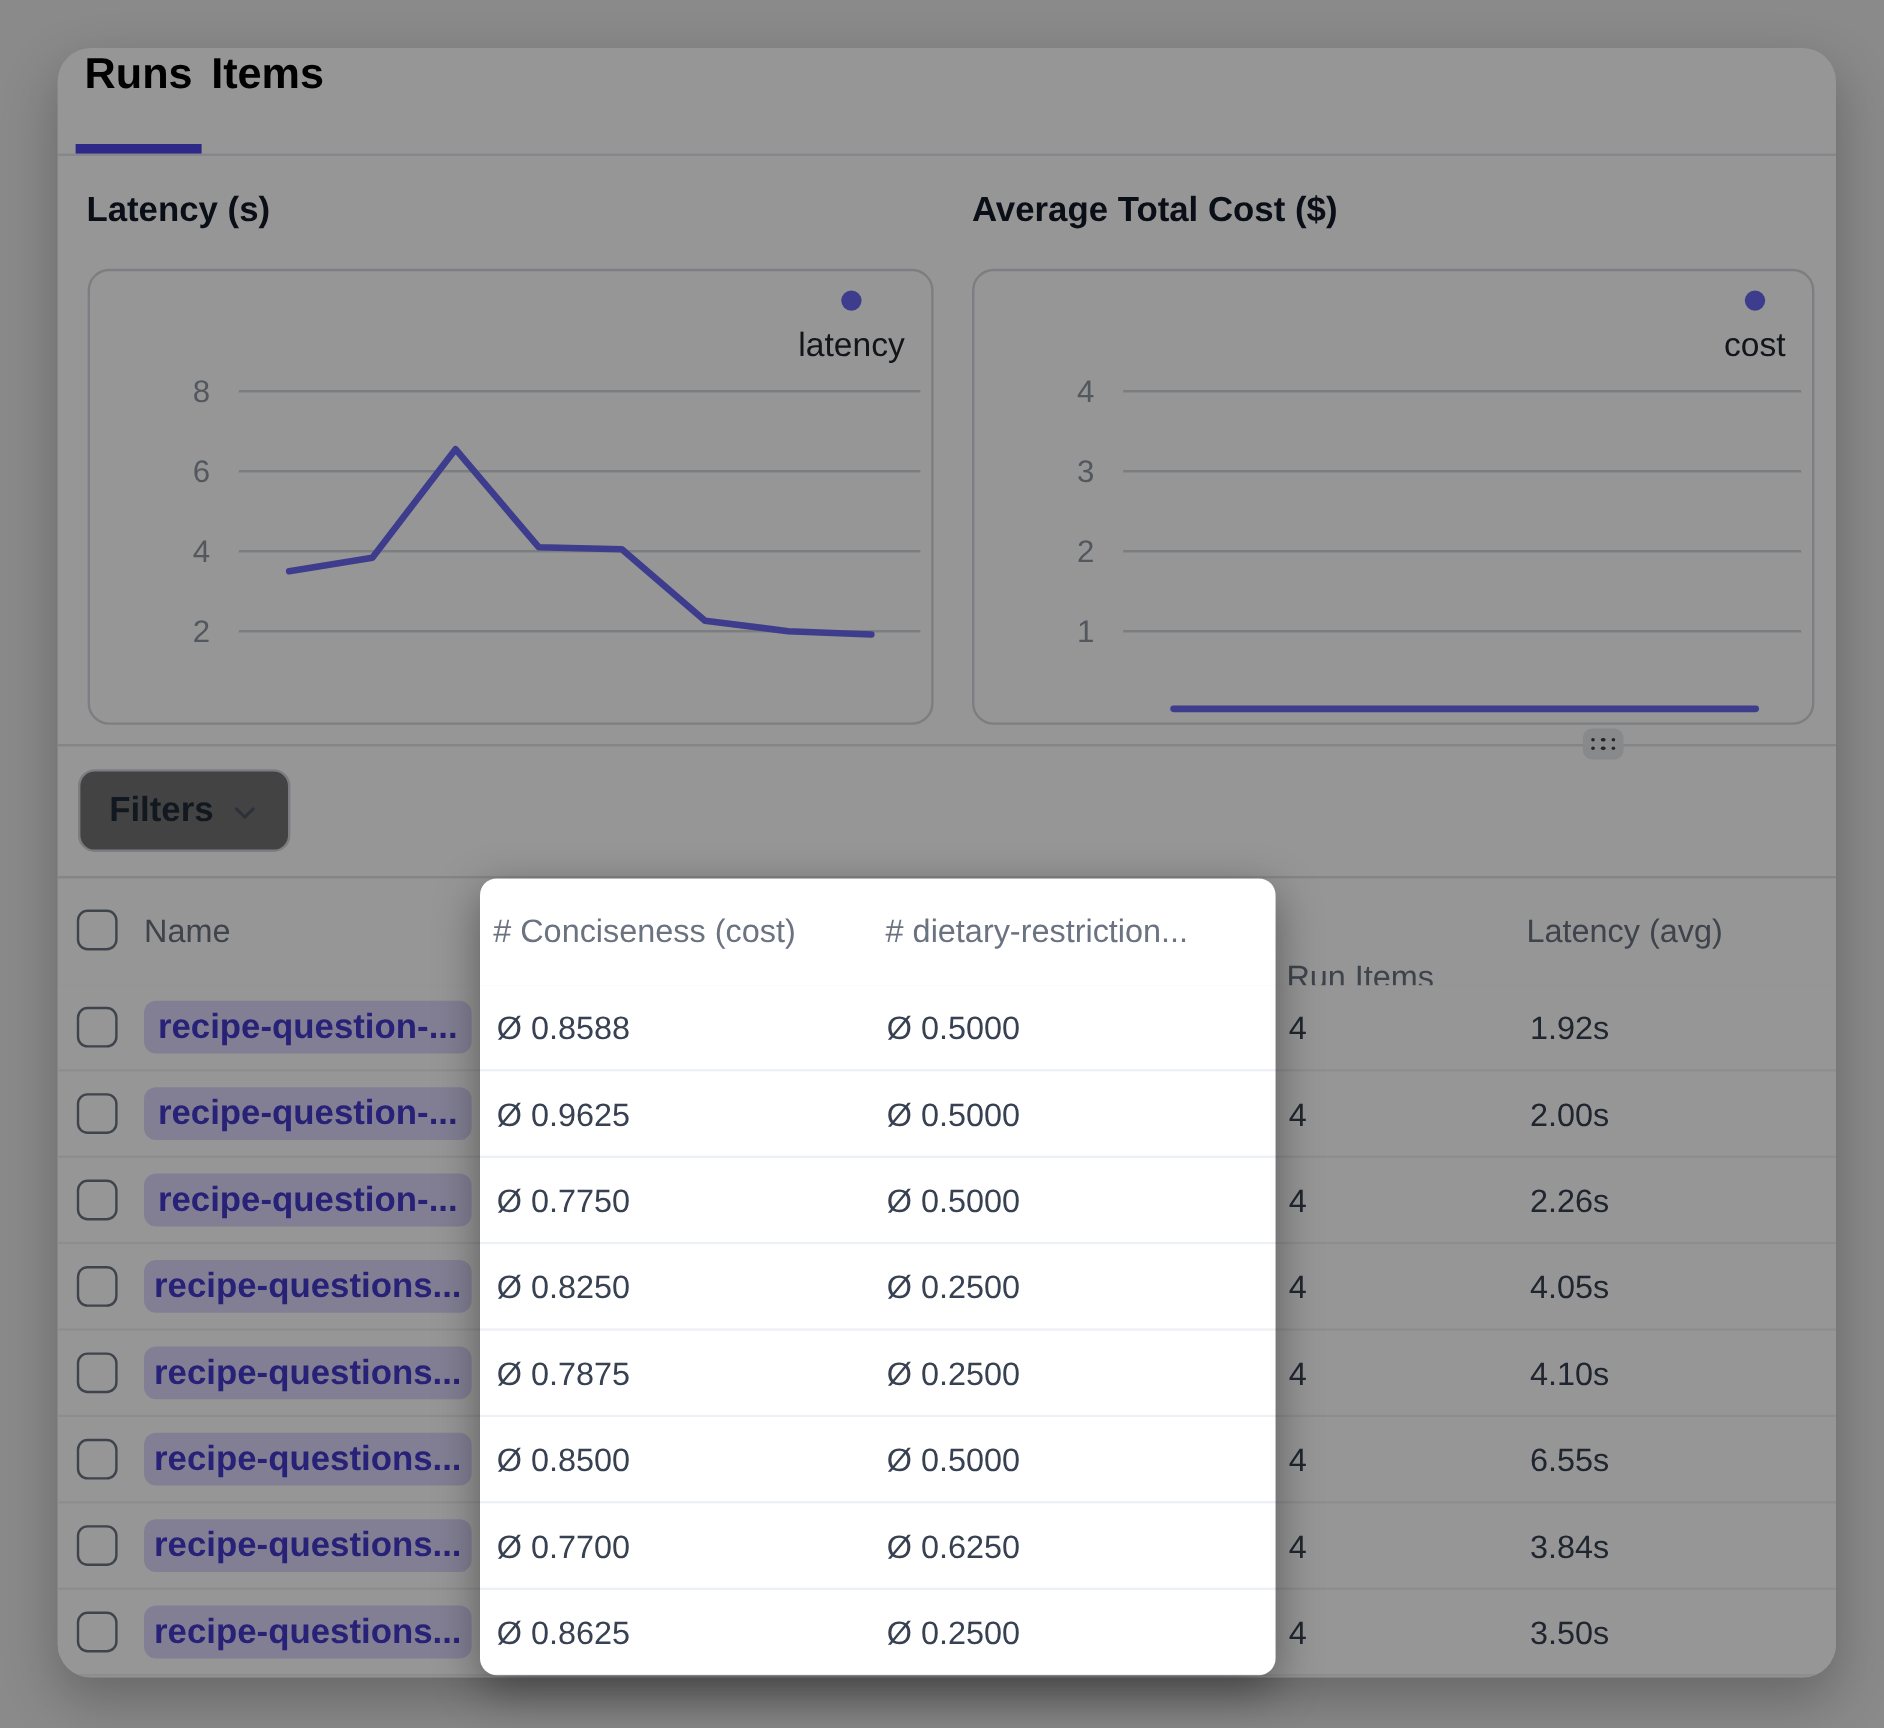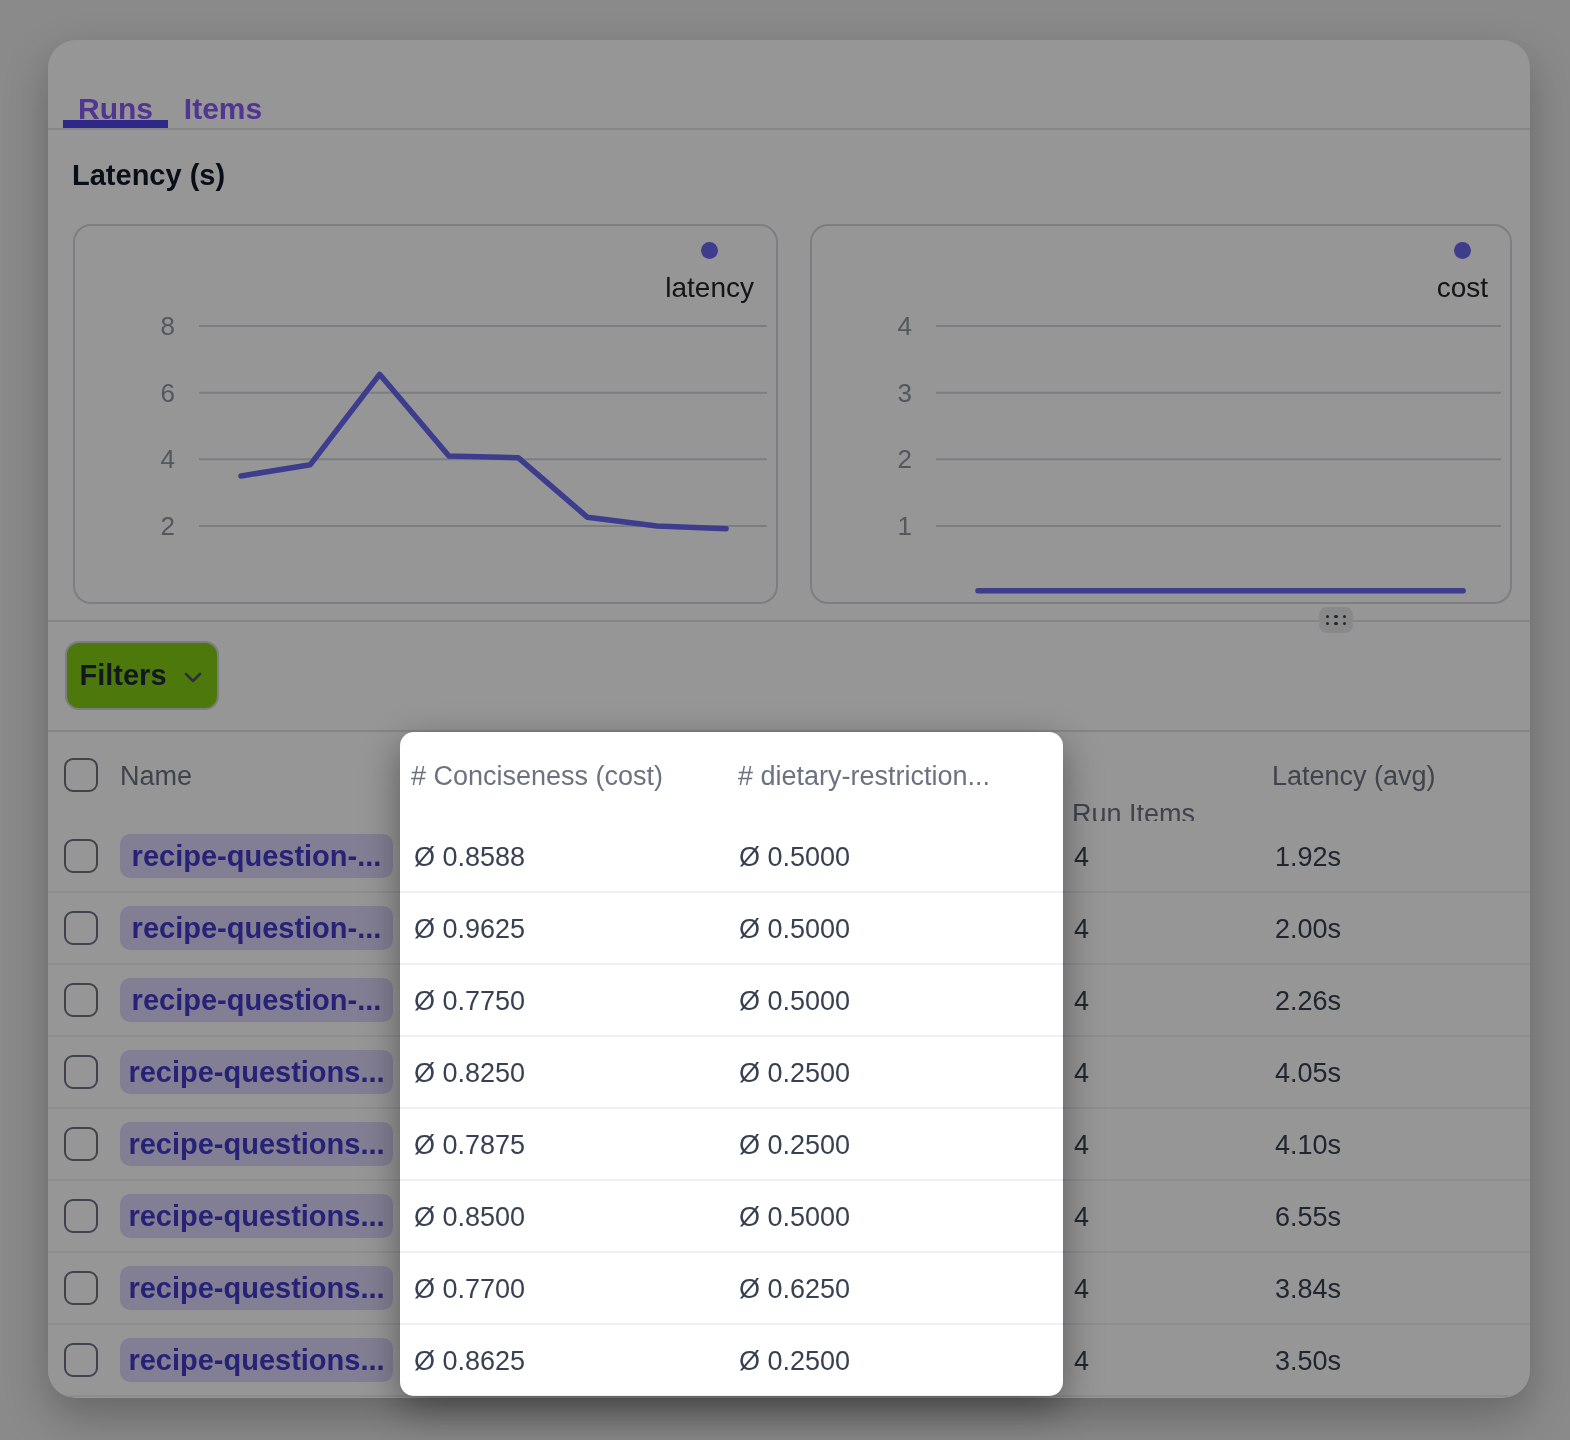--- a/index.html
+++ b/index.html
@@ -8,44 +8,44 @@
     overflow:hidden;font-family:"Liberation Sans","DejaVu Sans",sans-serif;
     -webkit-font-smoothing:antialiased;
   }
   .card{
     position:absolute;left:48px;top:40px;width:1482px;height:1358px;
     background:#ffffff;border-radius:28px;box-shadow:0 18px 44px rgba(0,0,0,0.25);
     overflow:hidden;
   }
   
   .tabbar{position:absolute;left:0;top:0;width:100%;height:88px;border-bottom:2px solid #e4e6ea;}
-  .tab{position:absolute;top:0;height:86px;display:flex;align-items:flex-end;justify-content:center;
-       font-size:30px;font-weight:600;color:#8b5cf6;cursor:pointer;}
+  .tab{position:absolute;top:0;height:86px;display:flex;align-items:flex-start;justify-content:center;
+       font-size:36px;font-weight:600;color:#000000;cursor:pointer;}
   .tab-runs{left:15px;width:105px;}
   .tab-items{left:137px;width:76px;}
   .tab-underline{position:absolute;left:0;bottom:-2px;width:100%;height:8px;background:#4f46e5;}
   
   .chart-title{position:absolute;top:119px;font-size:29px;font-weight:600;color:#111827;}
   .title-latency{left:24px;}
   .title-cost{left:762px;}
   .chart-panel{position:absolute;top:184px;height:380px;border:2px solid #d3d7dc;border-radius:18px;background:#fff;box-sizing:border-box;}
   .panel-latency{left:25px;width:705px;}
   .panel-cost{left:762px;width:702px;}
   .chart-panel svg{position:absolute;left:0;top:0;}
   .legend{position:absolute;top:16px;right:22px;display:flex;align-items:center;gap:13px;flex-direction:column;}
   .legend-dot{width:17px;height:17px;border-radius:50%;}
   .legend-label{font-size:28px;color:#20242b;}
   .section-divider{position:absolute;left:0;top:580px;width:100%;height:0;border-top:2px solid #dfe2e6;}
   .drag-handle{position:absolute;left:1271px;top:567px;width:34px;height:26px;border-radius:8px;
     background:#e7e9ed;display:flex;align-items:center;justify-content:center;cursor:grab;}
   .drag-dots{display:grid;grid-template-columns:repeat(3,1fr);grid-gap:4px 5px;}
   .drag-dots i{width:3.4px;height:3.4px;border-radius:50%;background:#3c414b;}
   
-  .filters-btn{position:absolute;left:17px;top:601px;width:154px;height:69px;border-radius:14px;
-    border:2px solid #d1d5db;background:#84cc16;display:flex;align-items:center;justify-content:center;
+  .filters-btn{position:absolute;left:17px;top:601px;width:177px;height:69px;border-radius:14px;
+    border:2px solid #d1d5db;background:#737373;display:flex;align-items:center;justify-content:center;
     gap:14px;font-size:29px;font-weight:600;color:#1f2937;cursor:pointer;box-sizing:border-box;
     font-family:inherit;}
   .chev{width:24px;height:24px;margin-top:3px;}
   
   .table-area{position:absolute;left:0;top:690px;width:100%;height:668px;border-top:2px solid #dfe2e6;}
   .thead{position:absolute;left:0;top:0;width:100%;height:89px;border-bottom:2px solid #e8ecf1;}
   .th{position:absolute;top:0;height:89px;display:flex;align-items:center;font-size:27px;font-weight:400;color:#6b7280;white-space:nowrap;}
   .th-name{left:72px;}
   .th-conc{left:363px;}
   .th-diet{left:690px;}
@@ -82,20 +82,21 @@
       <div class="tab tab-runs">
         <span>Runs</span>
         <div class="tab-underline"></div>
       </div>
       <div class="tab tab-items">
         <span>Items</span>
       </div>
     </div>
 
     <div class="chart-title title-latency">Latency (s)</div>
+    <div class="chart-title title-cost">Average Total Cost ($)</div>
 
     <div class="chart-panel panel-latency">
       <svg id="latency-svg" width="701" height="376" viewBox="0 0 701 376">
           <line x1="124" x2="692" y1="300" y2="300" stroke="#d2d6da" stroke-width="2"></line>
           <text x="100" y="309" text-anchor="end" font-size="26" fill="#8e95a0" font-family="Liberation Sans, DejaVu Sans, sans-serif">2</text>
           <line x1="124" x2="692" y1="233.33333333333331" y2="233.33333333333331" stroke="#d2d6da" stroke-width="2"></line>
           <text x="100" y="242.33333333333331" text-anchor="end" font-size="26" fill="#8e95a0" font-family="Liberation Sans, DejaVu Sans, sans-serif">4</text>
           <line x1="124" x2="692" y1="166.66666666666666" y2="166.66666666666666" stroke="#d2d6da" stroke-width="2"></line>
           <text x="100" y="175.66666666666666" text-anchor="end" font-size="26" fill="#8e95a0" font-family="Liberation Sans, DejaVu Sans, sans-serif">6</text>
           <line x1="124" x2="692" y1="100" y2="100" stroke="#d2d6da" stroke-width="2"></line>

